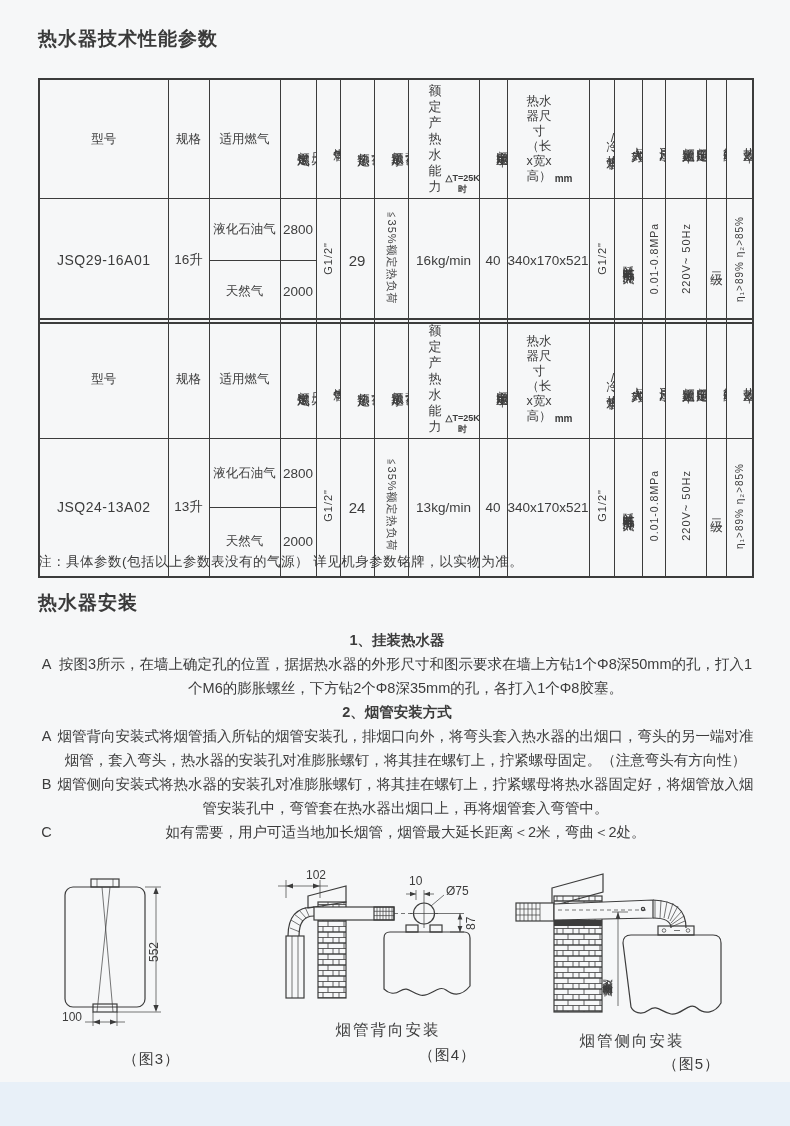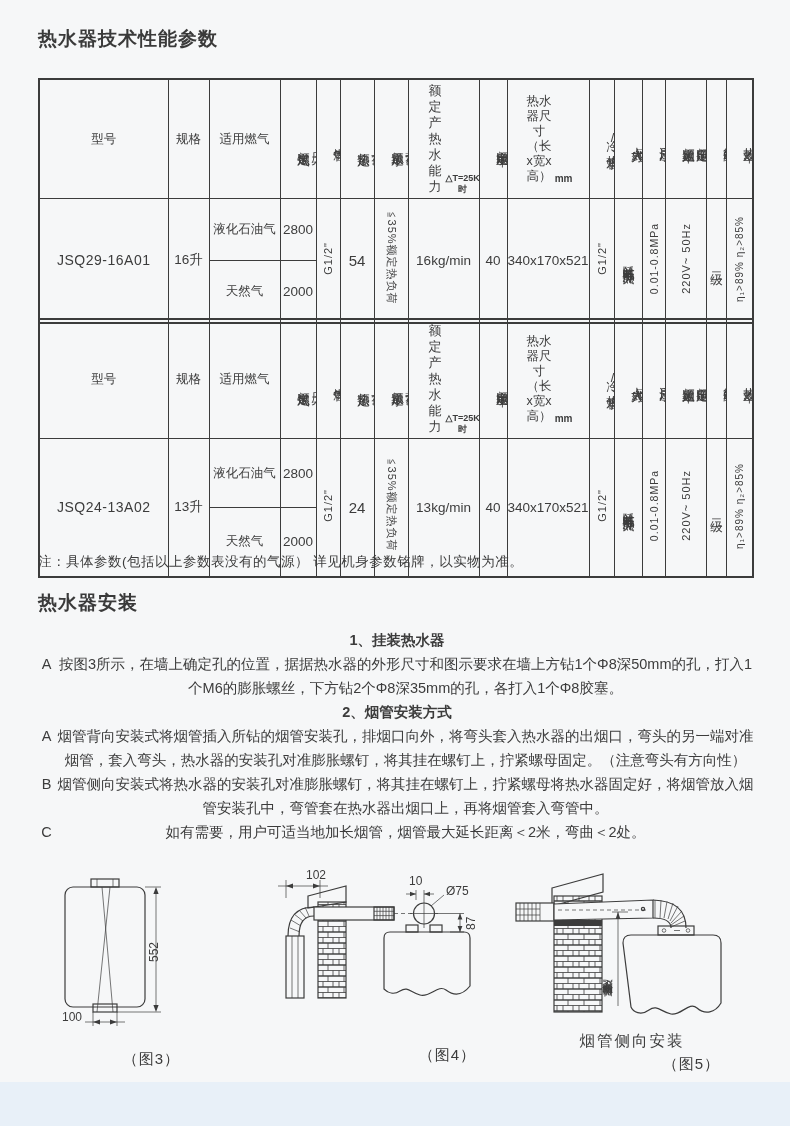--- a/index.html
+++ b/index.html
@@ -176,21 +176,21 @@
               </div>
             </div>
           </th>
     </tr>
     <tr class="r1">
       <td rowspan="2"><span class="model">JSQ29-16A01</span></td>
       <td rowspan="2"><span class="num">16升</span></td>
       <td><span class="gas">液化石油气</span></td>
       <td><span class="num">2800</span></td>
       <td rowspan="2"><span class="vrot sm">G1/2"</span></td>
-      <td rowspan="2"><span class="num" style="font-size:15px;">54</span></td>
+      <td rowspan="2"><span class="num" style="font-size:15px;">29</span></td>
       <td rowspan="2"><span class="vside sm">≦35%额定热负荷</span></td>
       <td rowspan="2"><span class="num">16kg/min</span></td>
       <td rowspan="2"><span class="num">40</span></td>
       <td rowspan="2"><span class="num">340x170x521</span></td>
       <td rowspan="2"><span class="vrot sm">G1/2"</span></td>
       <td rowspan="2"><span class="vu" style="font-size:12px;">延时式电脉冲点火</span></td>
       <td rowspan="2"><span class="vrot" style="font-size:10.5px;">0.01-0.8MPa</span></td>
       <td rowspan="2"><span class="vrot sm">220V~  50Hz</span></td>
       <td rowspan="2"><span class="vu">二级</span></td>
       <td rowspan="2"><span class="vrot" style="font-size:10px;">η₁&gt;89%  η₂&gt;85%</span></td>
@@ -447,20 +447,21 @@
       <path class="dark" d="M188,66 l-2.4,-6 h4.8 z"></path>
 
     <rect class="ln" x="134" y="59" width="12" height="7"></rect>
     <rect class="ln" x="158" y="59" width="12" height="7"></rect>
     <path class="ln" d="M112,72 q0,-6 6,-6 h74 q6,0 6,6 v48 c-8,10 -16,10 -24,4 c-8,-6 -16,8 -26,5 c-10,-3 -12,-9 -20,-4 c-6,4 -12,2 -16,-2 z"></path>
   </svg>
   <div class="dimlabel" style="left:288px;top:868px;margin-left:18px;">102</div>
   <div class="dimlabel" style="left:409px;top:874px;">10</div>
   <div class="dimlabel" style="left:446px;top:884px;">Ø75</div>
   <div class="dimlabel v" style="left:464px;top:908px;height:22px;">87</div>
+  <div class="figtitle" style="left:300px;top:1020px;width:176px;">烟管背向安装</div>
   <div class="figcap" style="left:300px;top:1046px;width:176px;">（图4）</div>
 
   <svg class="abs" style="left:512px;top:868px;" width="220" height="162" viewBox="0 0 220 162">
     <defs>
       <pattern id="bk5" width="16" height="11" patternUnits="userSpaceOnUse">
         <path d="M0 .4H16 M0 5.5H16 M0 10.6H16 M8 0V5.5 M3 5.5V11 M13 5.5V11" stroke="#3c3c3c" stroke-width=".8" fill="none"></path>
       </pattern>
     </defs>
     <polygon class="ln" points="40,20 91,6 91,24 40,38"></polygon>
     <rect x="42" y="28" width="48" height="116" fill="url(#bk5)" stroke="#3c3c3c" stroke-width="1.2"></rect>

